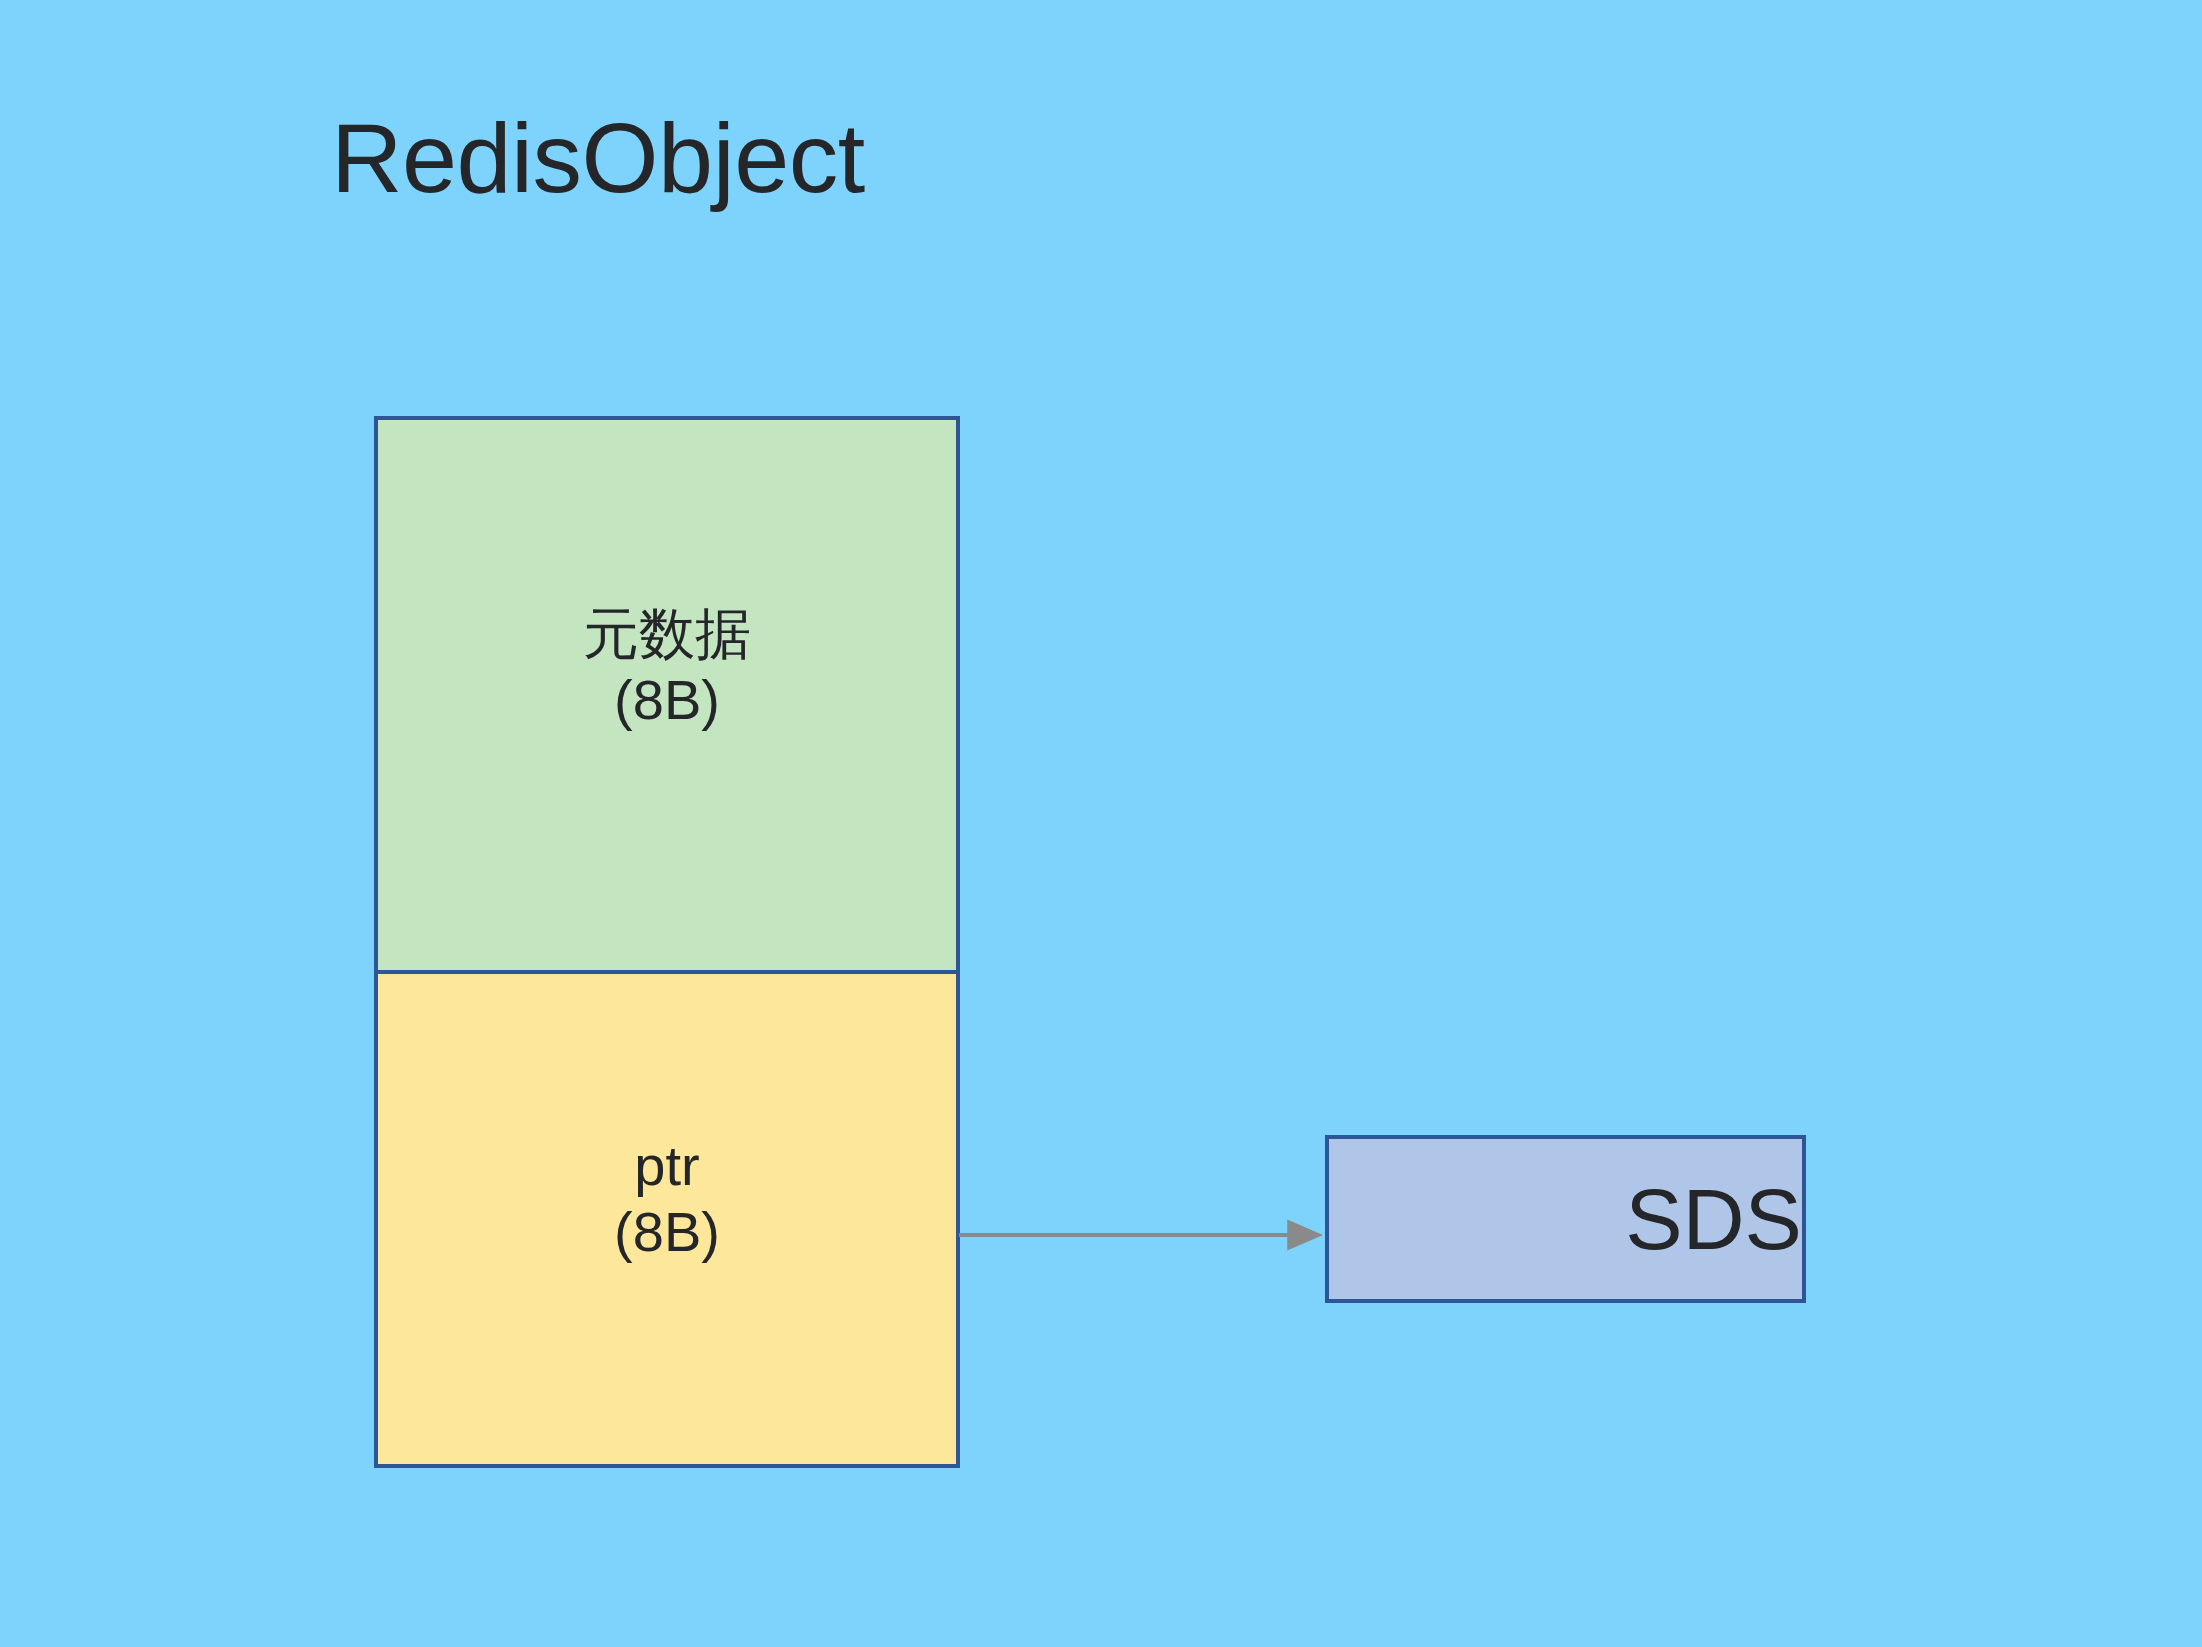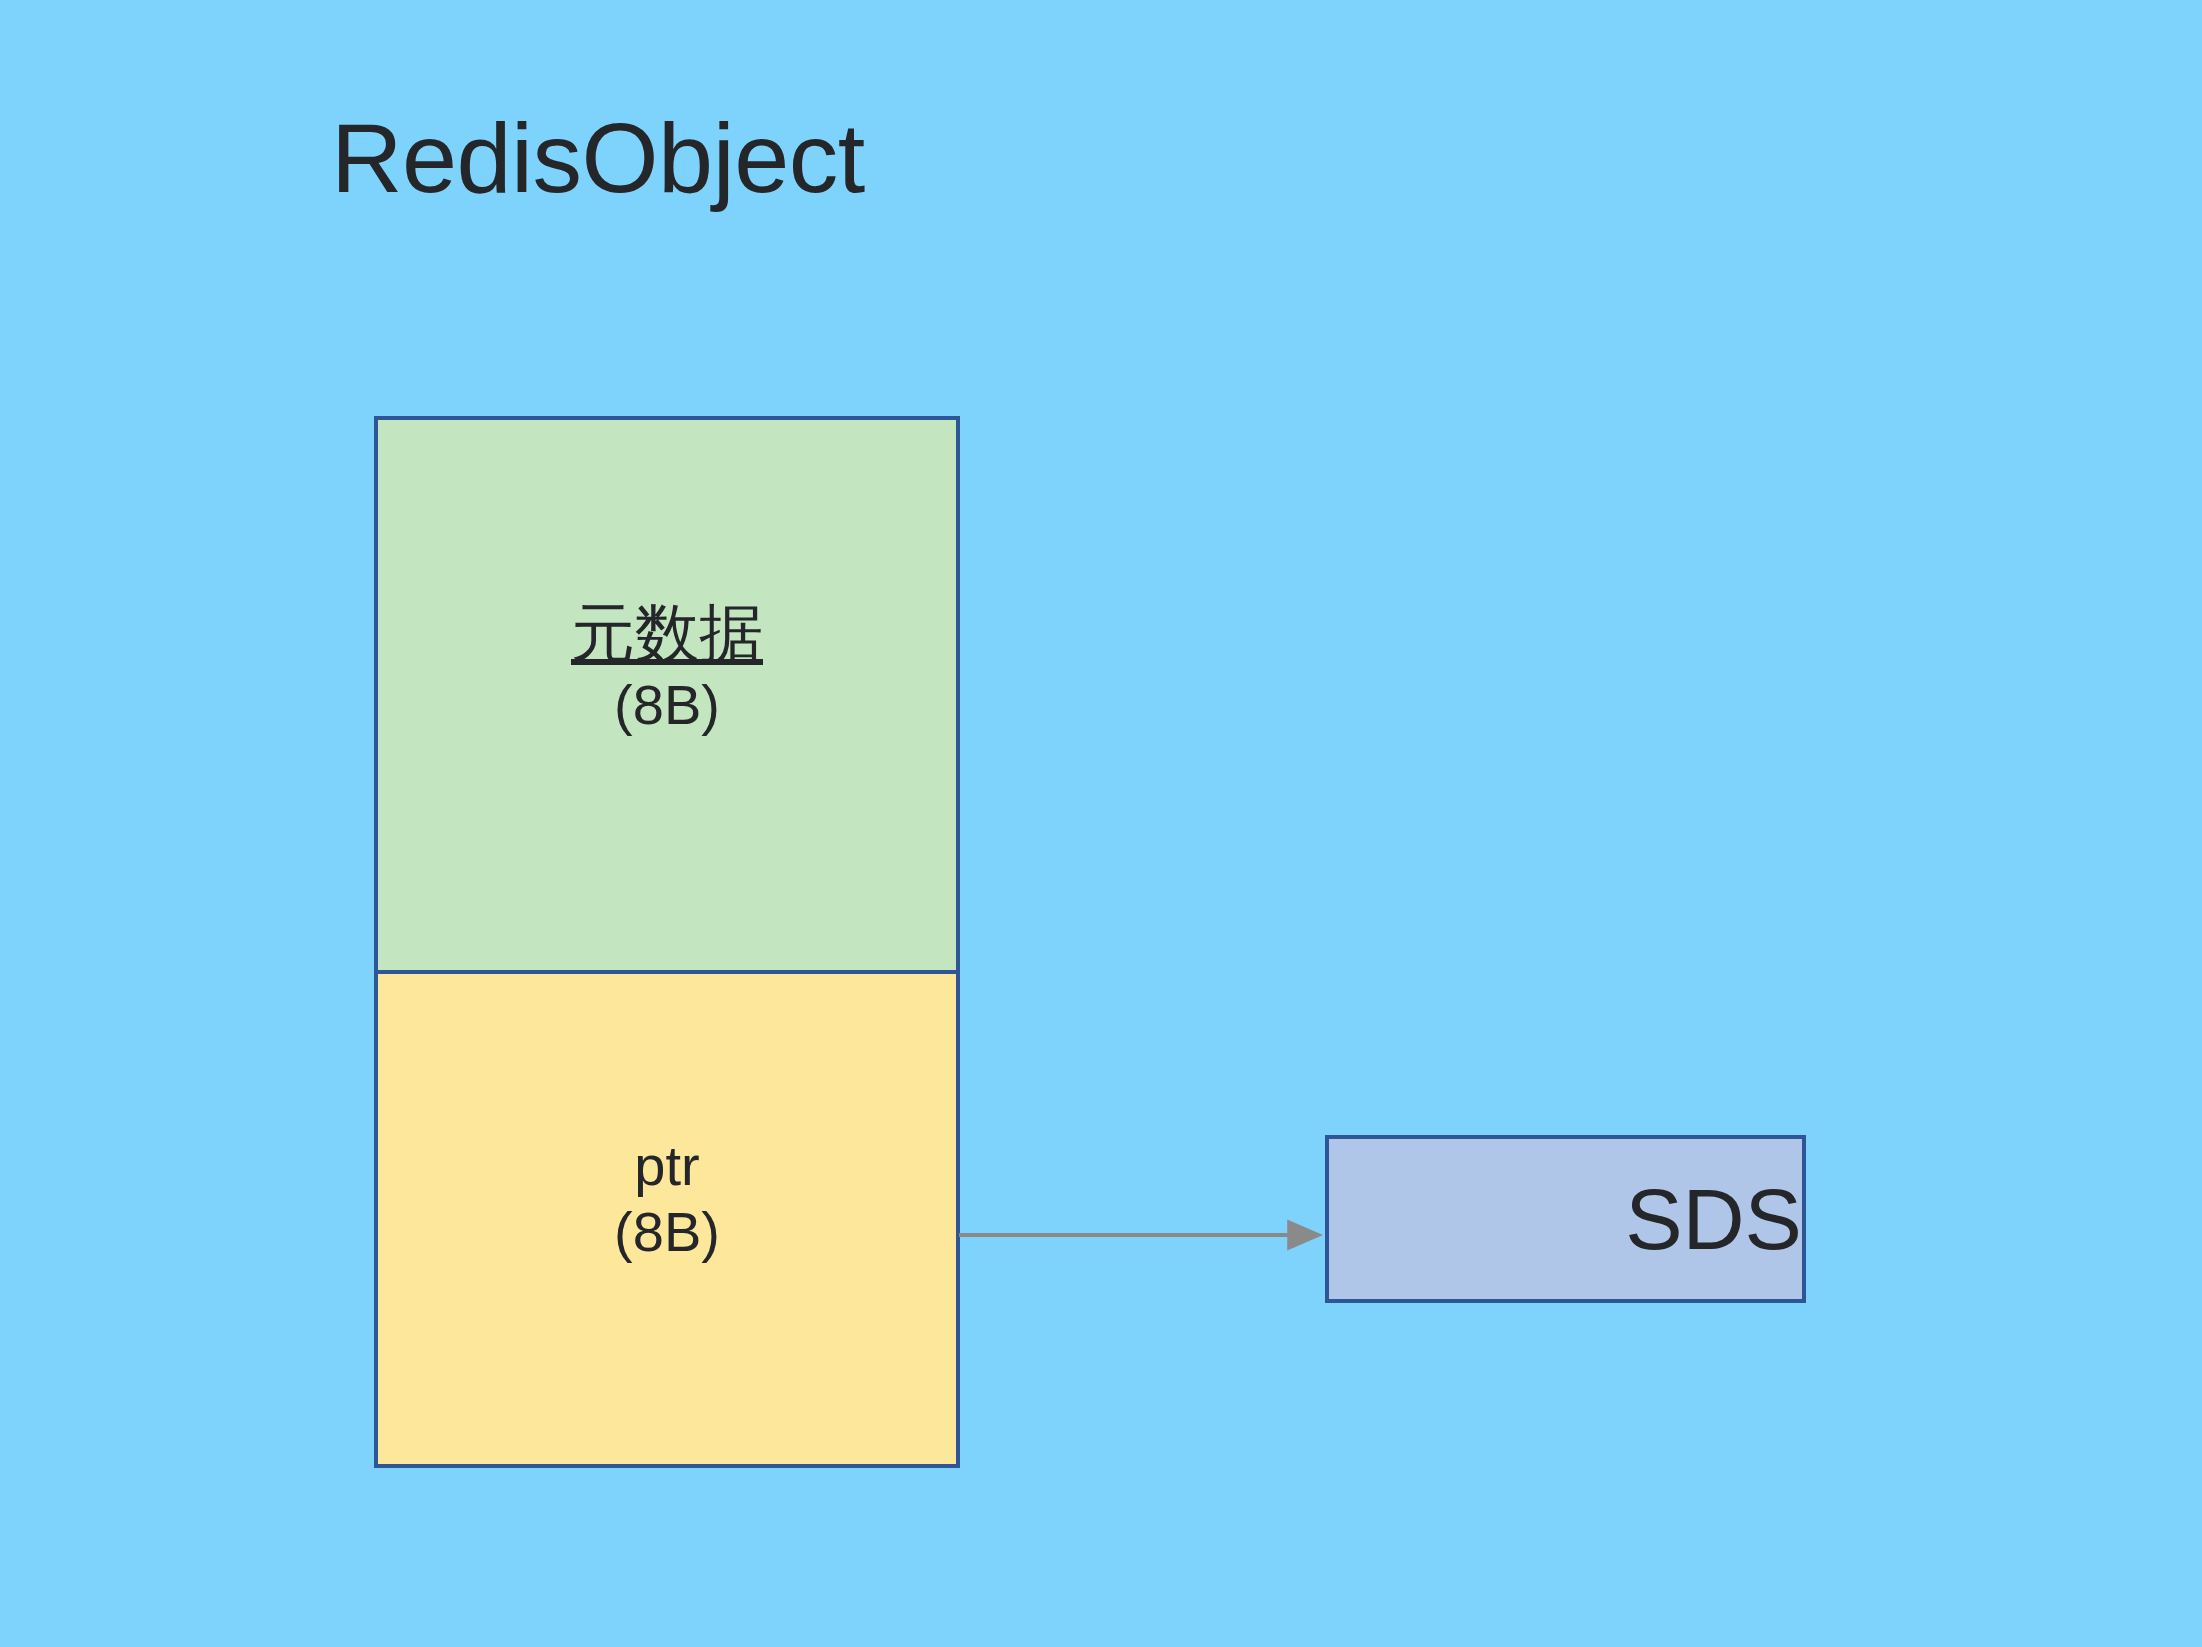--- a/index.html
+++ b/index.html
@@ -64,22 +64,21 @@
   }
 
   .cell-line {
     color: #25262a;
     font-size: 56px;
     line-height: 1.18;
     white-space: pre;
   }
   .cell-line.cjk {
     font-family: "DejaVu Sans", "Liberation Sans", sans-serif;
-    font-size: 64px;
-    text-decoration: underline;
+    font-size: 56px;
   }
 
   
   #metadata-cell .cell-stack { transform: translateY(-28px); }
   #ptr-cell .cell-stack      { transform: translateY(-20px); }
 
   .cell-stack {
     display: flex;
     flex-direction: column;
     align-items: center;

